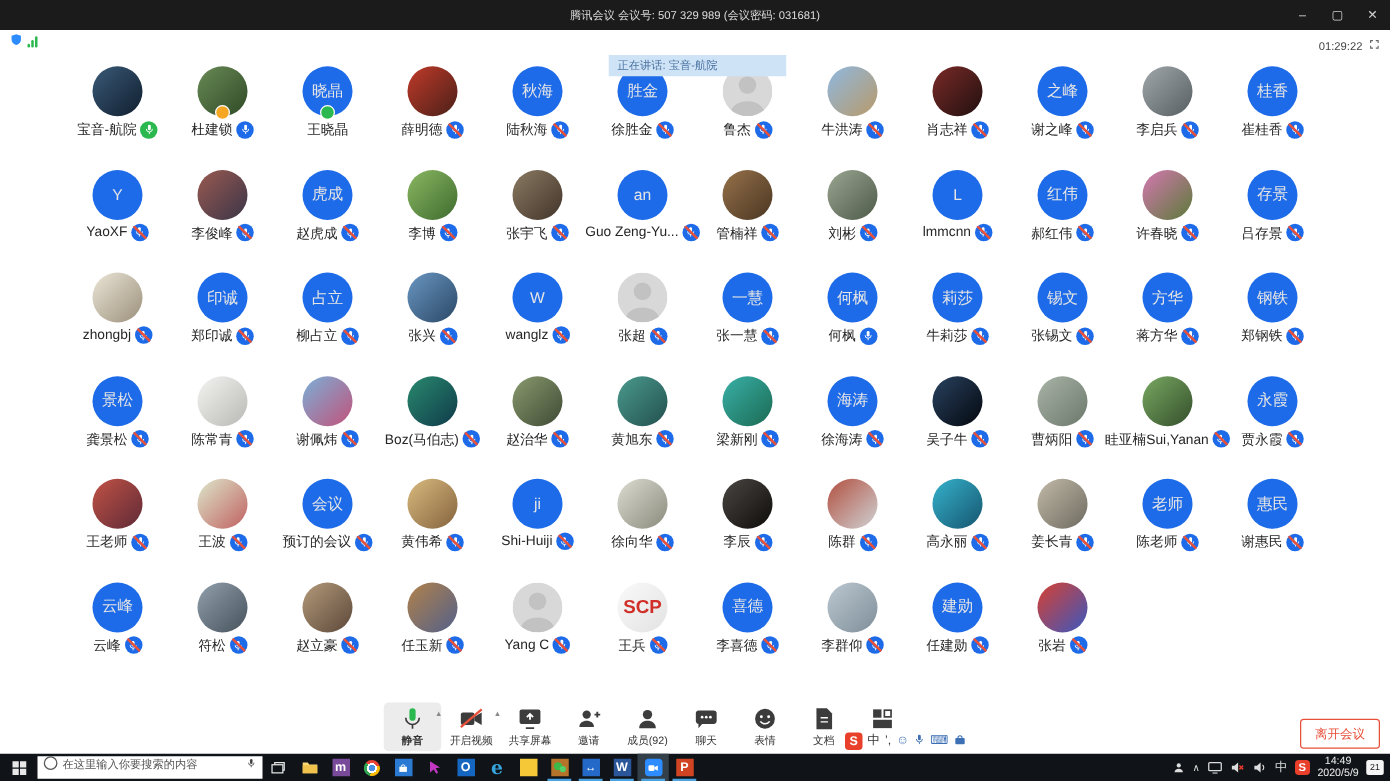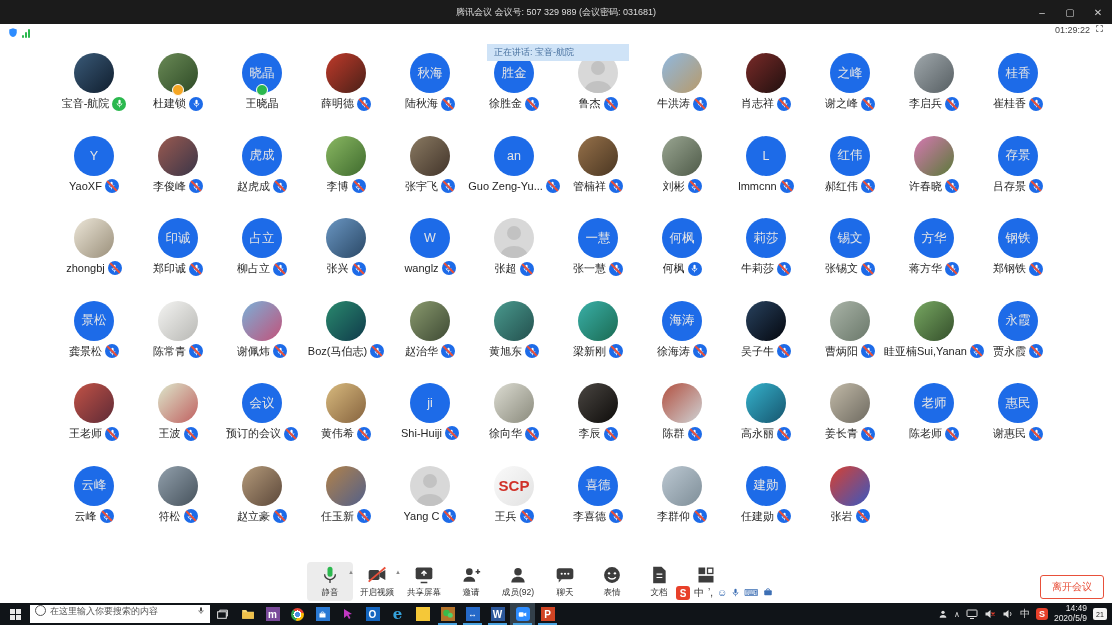--- a/index.html
+++ b/index.html
@@ -4,21 +4,21 @@
 <style>
   html,body{margin:0;padding:0;}
   body{width:1112px;height:625px;overflow:hidden;position:relative;background:#fff;
        font-family:"Liberation Sans","DejaVu Sans",sans-serif;}
   
   .titlebar{height:24px;background:#1b1b1b;color:#ddd;display:flex;align-items:center;
             justify-content:center;font-size:9px;position:relative;}
   .win-controls{position:absolute;right:0;top:0;height:100%;display:flex;}
   .win-btn{width:28px;display:flex;align-items:center;justify-content:center;color:#cfcfcf;font-size:10px;cursor:default;}
   
-  .statusstrip{height:18px;display:flex;align-items:flex-start;padding:0 8px;background:#fff;}
+  .statusstrip{height:18px;display:flex;align-items:flex-end;padding:0 8px;background:#fff;}
   .strip-left{display:flex;align-items:center;gap:4px;}
   .sigbars{display:flex;align-items:flex-end;gap:1px;height:9px;}
   .sigbars i{width:2px;background:#2bb84e;display:block;border-radius:1px;}
   .strip-right{margin-left:auto;display:flex;align-items:center;gap:5px;color:#444;font-size:9px;}
   
   .banner{position:absolute;left:487px;top:44px;width:142px;height:17px;background:#cfe3f7;
           color:#4a72a0;font-size:9px;display:flex;align-items:center;padding-left:7px;z-index:5;box-sizing:border-box;}
   
   .grid{position:absolute;top:53px;left:52px;width:1008px;display:grid;
         grid-template-columns:repeat(12,84px);grid-auto-rows:82.6px;}
@@ -38,21 +38,21 @@
   .mic.muted,.mic.on{background:#1d6be8;}
   .mic.speaking{background:#2bb84e;}
   .mic.muted::after{content:'';position:absolute;width:16px;height:2px;background:#e8503a;
                     transform:rotate(45deg);border-radius:1px;}
   
   .mtoolbar{position:absolute;left:0;right:0;bottom:22px;height:44px;background:#fff;
             display:flex;align-items:center;}
   .titems{display:flex;align-items:flex-start;margin:0 auto;transform:translateX(-38px);gap:1px;}
   .titem{width:46px;display:flex;flex-direction:column;align-items:center;font-size:9px;
          color:#333;position:relative;padding:3px 0 2px;border-radius:4px;cursor:default;}
-  .titem.active{background:#ececec;}
+  .titem.active{background:#ececec;font-weight:bold;}
   .titem .ticon{height:20px;display:flex;align-items:center;}
   .titem .tlabel{margin-top:1px;transform:scale(.95);}
   .caret{position:absolute;right:-1px;top:7px;font-size:6px;color:#8a8a8a;}
   .leave{position:absolute;right:8px;bottom:26px;border:1px solid #e8503a;color:#e8503a;background:#fff;
          font-size:10px;padding:4px 11px;border-radius:3px;cursor:pointer;}
   
   .sogou{position:absolute;left:676px;bottom:24px;height:16px;display:flex;align-items:center;
          gap:4px;font-size:10px;z-index:9;}
   .slogo{width:14px;height:14px;background:#e8402a;color:#fff;border-radius:3px;display:flex;
          align-items:center;justify-content:center;font-weight:bold;font-size:10px;}
@@ -69,21 +69,21 @@
   .search .ring{width:9px;height:9px;border:1.5px solid #555;border-radius:50%;flex:none;}
   .search .stext{flex:1;overflow:hidden;white-space:nowrap;}
   .apps{display:flex;height:100%;align-items:center;}
   .app{width:25px;height:100%;display:flex;align-items:center;justify-content:center;position:relative;}
   .app.running::after{content:'';position:absolute;bottom:0;left:3px;right:3px;height:2px;background:#4aa3e0;}
   .app.focus{background:#33404a;}
   .sq{width:14px;height:14px;display:flex;align-items:center;justify-content:center;
       font-size:10px;font-weight:bold;color:#fff;}
   .tray{margin-left:auto;display:flex;align-items:center;height:100%;font-size:9px;gap:6px;padding-right:5px;}
   .tray .titem2{display:flex;align-items:center;justify-content:center;color:#ddd;}
-  .clock{text-align:right;font-size:8.5px;line-height:1.15;color:#eee;}
+  .clock{text-align:center;font-size:8.5px;line-height:1.15;color:#eee;}
   .ac{position:relative;width:14px;height:12px;background:#f5f5f5;border-radius:2px;color:#222;
       font-size:7px;display:flex;align-items:center;justify-content:center;}
 </style>
 </head>
 <body>
 
 <div class="titlebar">
   <span>腾讯会议 会议号: 507 329 989  (会议密码: 031681)</span>
   <div class="win-controls">
     <span class="win-btn">–</span>

